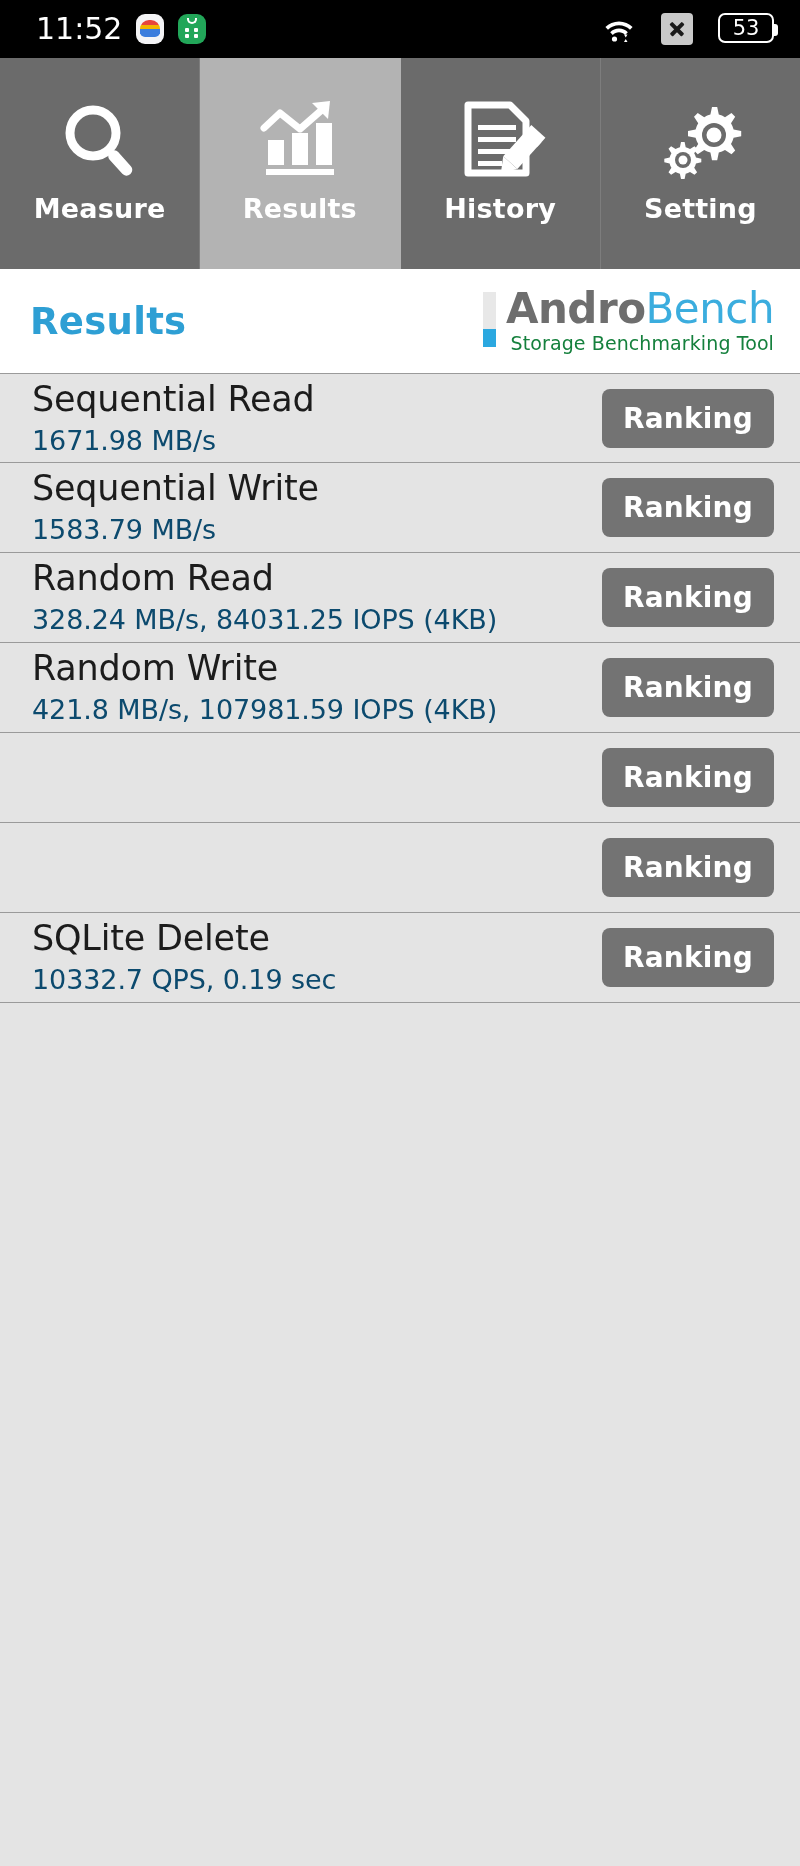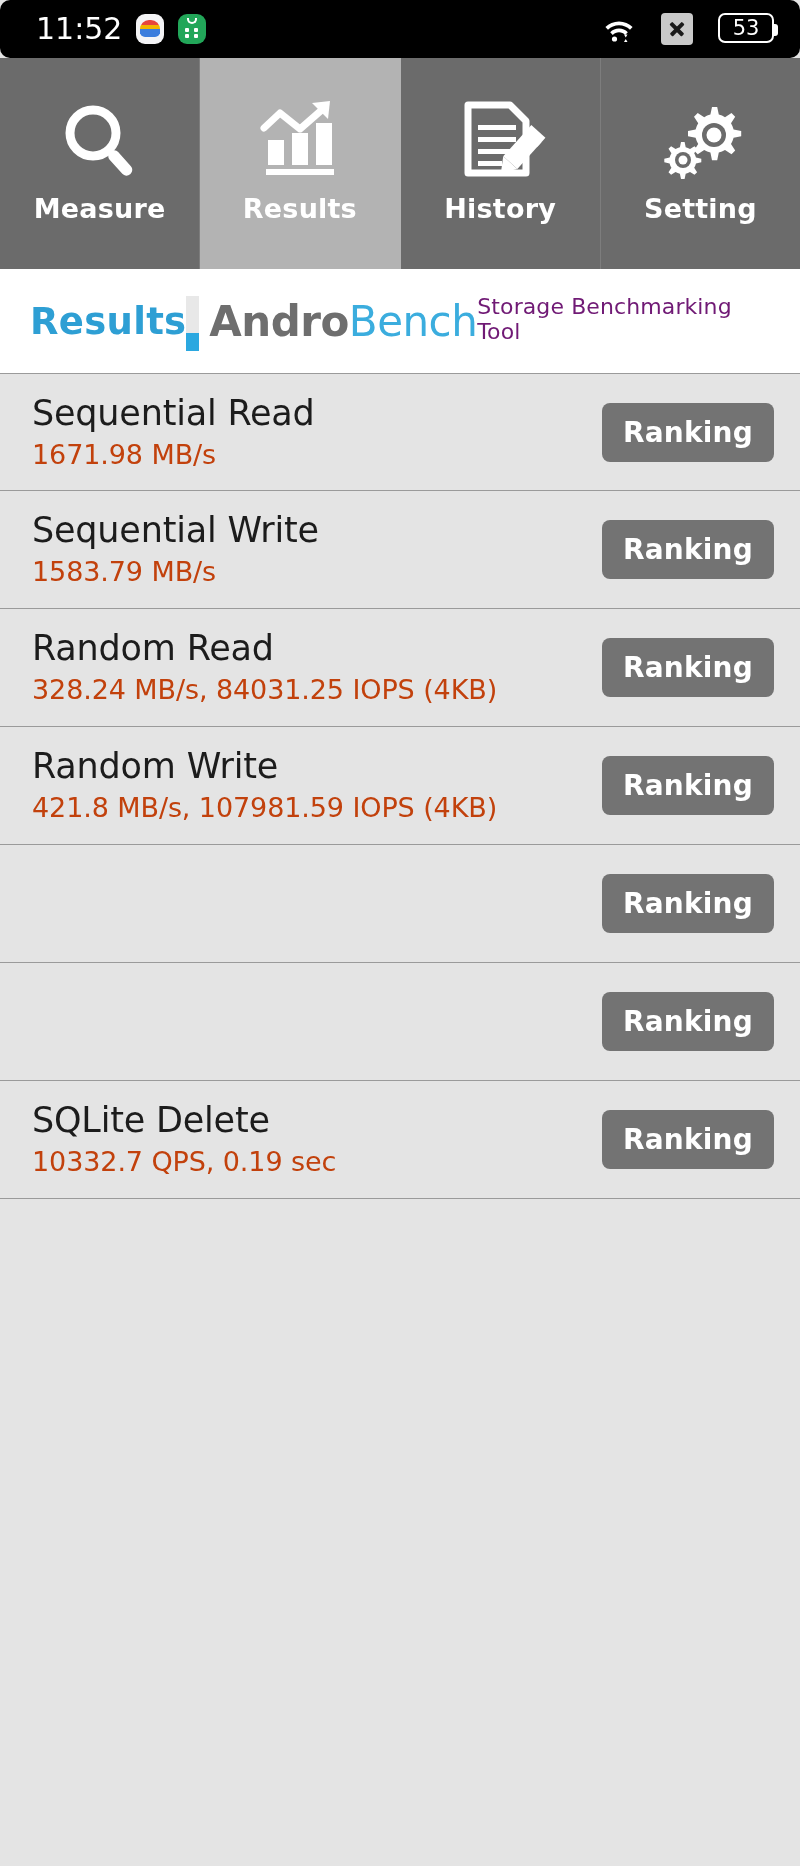--- a/index.html
+++ b/index.html
@@ -22,21 +22,20 @@
   }
 
   
   .statusbar {
     height: 58px;
     background: #000000;
     display: flex;
     align-items: center;
     padding: 0 26px 0 36px;
     flex: 0 0 auto;
-    border-radius: 10px;
   }
   .status-left {
     display: flex;
     align-items: center;
     gap: 14px;
   }
   .clock {
     color: #ffffff;
     font-size: 30px;
     font-family: "DejaVu Sans", "Liberation Sans", sans-serif;
@@ -199,62 +198,62 @@
   }
   .brand-bars {
     width: 13px;
     height: 55px;
     margin-top: 4px;
     display: flex;
     flex-direction: column;
   }
   .brand-bars .top { flex: 1 1 auto; background: #e8e8e8; }
   .brand-bars .bot { height: 18px; background: #2ba8e0; }
-  .brand-text { display: flex; flex-direction: row; align-items: flex-end; }
+  .brand-text { display: flex; flex-direction: column; align-items: flex-end; }
   .brand-name {
     font-size: 42px;
     line-height: 1.02;
     letter-spacing: -0.5px;
   }
   .brand-name .andro { color: #6e6e6e; font-weight: bold; }
   .brand-name .bench { color: #3badde; font-weight: normal; }
   .brand-tag {
-    color: #701a75;
-    font-size: 22px;
+    color: #15803d;
+    font-size: 19px;
     margin-top: 2px;
     letter-spacing: 0.1px;
   }
 
   
   .results-list {
     flex: 1 1 auto;
     background: #e4e4e4;
     display: flex;
     flex-direction: column;
     overflow: hidden;
   }
   .result-row {
-    height: 118px;
+    height: 90px;
     border-bottom: 1px solid #9a9a9a;
     display: flex;
     align-items: center;
     padding: 0 26px 0 32px;
     background: #e4e4e4;
     flex: 0 0 auto;
   }
   .result-row:first-child { border-top: 1px solid #9a9a9a; }
   .result-text { display: flex; flex-direction: column; justify-content: center; }
   .result-name {
     color: #1c1c1c;
     font-size: 35px;
     line-height: 1.15;
     letter-spacing: -0.2px;
   }
   .result-value {
-    color: #c2410c;
+    color: #0c4a6e;
     font-size: 27px;
     line-height: 1.2;
     margin-top: 6px;
     letter-spacing: -0.1px;
   }
   .ranking-btn {
     margin-left: auto;
     background: #737373;
     color: #ffffff;
     font-size: 28px;

